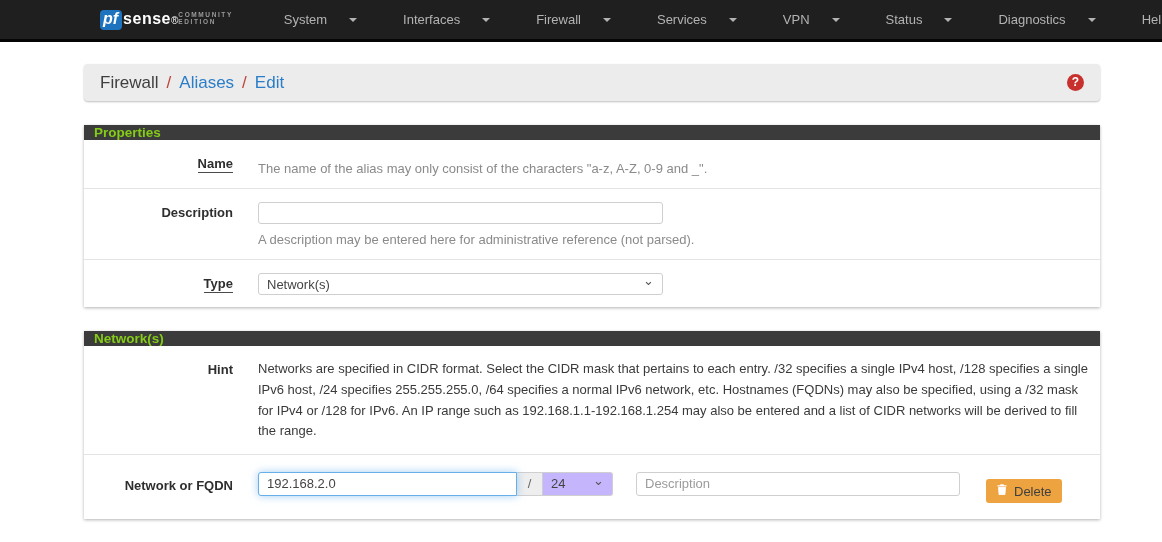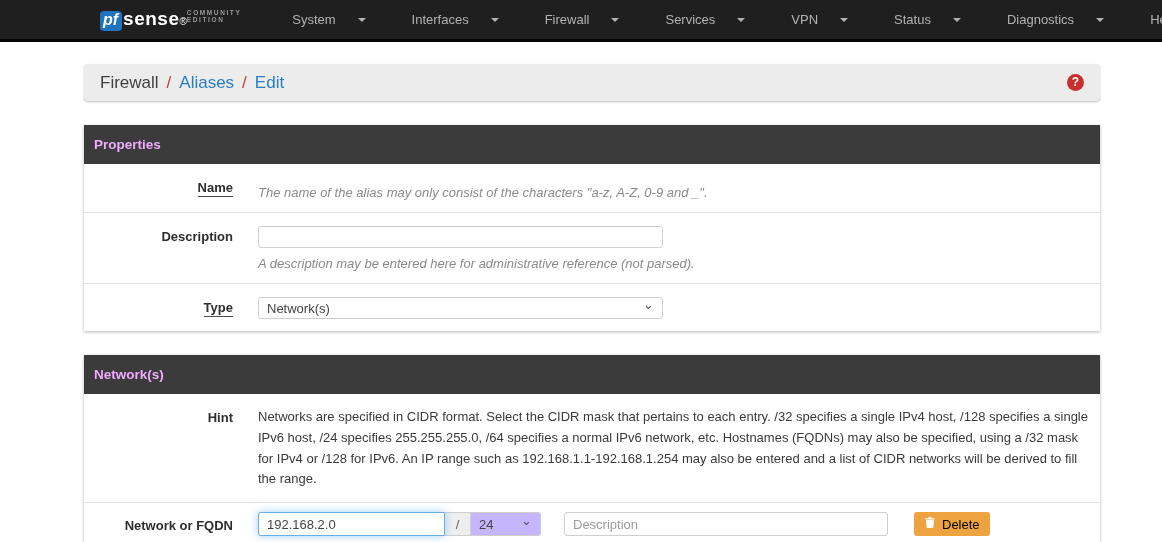--- a/index.html
+++ b/index.html
@@ -6,21 +6,21 @@
   html, body { width: 1162px; height: 542px; background: #fff; overflow: hidden;
     font-family: "Liberation Sans", sans-serif; font-size: 13px; color: #333; }
 
   
   .navbar { height: 42px; background: #1f1f1f; border-bottom: 3px solid #050505;
     display: flex; align-items: center; padding: 0 60px 0 100px; }
   .logo { display: flex; flex-direction: row; justify-content: center; margin-right: 28px; cursor: pointer; }
   .logo-top { display: flex; align-items: baseline; }
   .pf-badge { background: #1e73be; color: #fff; font-weight: bold; font-style: italic;
     font-size: 16px; padding: 0 4px 2px 3px; border-radius: 4px; margin-right: 1px; }
-  .sense { color: #fff; font-weight: bold; font-size: 19px; letter-spacing: 0.5px; }
+  .sense { color: #fff; font-weight: bold; font-size: 16px; letter-spacing: 0.5px; }
   .logo-mark { color: #fff; font-size: 10px; }
   .tagline { color: #9a9a9a; font-size: 6.5px; font-weight: bold; letter-spacing: 1.6px; margin-top: 1px; }
   .menu { display: flex; align-items: center; height: 100%; }
   .nav-item { color: #b3b3b3; font-size: 13px; padding: 0 23px; height: 100%;
     display: flex; align-items: center; gap: 22px; cursor: pointer; white-space: nowrap; }
   .caret { width: 0; height: 0; border-left: 4px solid transparent; border-right: 4px solid transparent;
     border-top: 4px solid #b3b3b3; display: inline-block; }
   .logout { margin-left: auto; cursor: pointer; display: flex; align-items: center; }
 
   
@@ -30,59 +30,59 @@
     padding: 0 16px; font-size: 17px; }
   .bc-current { color: #3f3f3f; }
   .bc-sep { color: #c0443e; margin: 0 8px; }
   .bc-link { color: #2a7dc9; text-decoration: none; cursor: pointer; }
   .help-badge { margin-left: auto; width: 17px; height: 17px; background: #c8302d; color: #fff;
     border-radius: 50%; font-size: 12px; font-weight: bold; line-height: 17px;
     text-align: center; cursor: pointer; }
 
   
   .panel { margin-top: 24px; background: #fff; box-shadow: 0 1px 3px rgba(0,0,0,0.3); }
-  .panel-heading { background: #3b3b3b; color: #f0abfc; font-weight: bold; font-size: 13.5px;
-    padding: 12px 10px; }
+  .panel-heading { background: #3b3b3b; color: #84cc16; font-weight: bold; font-size: 13.5px;
+    padding: 0 10px; }
   .row { display: flex; padding: 13px 0 12px; border-bottom: 1px solid #e3e3e3; }
   .row:last-child { border-bottom: none; }
   .label-col { width: 149px; text-align: right; flex-shrink: 0; padding-top: 3px; }
   .label-col b { font-size: 13px; color: #2e2e2e; }
   .label-underline { border-bottom: 1px solid #4a4a4a; padding-bottom: 1px; }
   .field-col { margin-left: 25px; flex: 1; padding-right: 12px; }
 
   .text-input { width: 405px; height: 22px; border: 1px solid #cfcfcf; border-radius: 3px;
     padding: 0 8px; font-size: 13px; color: #555; font-family: "Liberation Sans", sans-serif; outline: none; }
   .text-input::placeholder { color: #9b9b9b; }
-  .helper { margin-top: 8px; color: #8a8a8a; font-size: 13px; font-style: italic; }
+  .helper { margin-top: 8px; color: #8a8a8a; font-size: 13px; }
 
   .select { width: 405px; height: 22px; border: 1px solid #cfcfcf; border-radius: 3px;
     background: #fff; display: flex; align-items: center; justify-content: space-between;
     padding: 0 8px; color: #444; cursor: pointer; }
   .sel-caret { color: #555; font-size: 13px; line-height: 10px; margin-top: -6px; }
 
   .hint-text { color: #3a3a3a; font-size: 13px; line-height: 1.6; max-width: 833px; }
 
   
   .net-row { display: flex; align-items: center; padding: 9px 0 16px; }
-  .addr-input { width: 187px; height: 24px; border: 1px solid #66afe9; border-radius: 3px 0 0 3px;
+  .addr-input { width: 259px; height: 24px; border: 1px solid #66afe9; border-radius: 3px 0 0 3px;
     padding: 0 8px; font-size: 13px; color: #444; outline: none;
     box-shadow: 0 0 8px rgba(102,175,233,0.6); position: relative; z-index: 1; }
   .addon { width: 26px; height: 24px; background: #eee; border: 1px solid #cfcfcf; border-left: none;
     display: flex; align-items: center; justify-content: center; color: #666; }
   .mini-select { width: 70px; height: 24px; border: 1px solid #cfcfcf; border-left: none;
     border-radius: 0 3px 3px 0; background: #c4b5fd; display: flex; align-items: center;
     justify-content: space-between; padding: 0 8px; color: #444; cursor: pointer; }
   .desc-input { width: 324px; height: 24px; margin-left: 23px; border: 1px solid #cfcfcf;
     border-radius: 3px; padding: 0 8px; font-size: 13px; color: #555; outline: none; }
   .desc-input::placeholder { color: #9b9b9b; }
 
   
   .btn { display: inline-flex; align-items: center; gap: 6px; border: none; border-radius: 3px;
-    color: #000000; font-size: 13px; font-family: "Liberation Sans", sans-serif;
-    padding: 5px 10px; cursor: pointer; }
+    color: #404040; font-size: 13px; font-family: "Liberation Sans", sans-serif;
+    padding: 5px 10px; cursor: pointer; margin-top: 15px; }
   .btn-delete { background: #eda33f; margin-left: 26px; padding: 4px 10px; }
 </style>
 </head>
 <body>
 
 <header class="navbar">
   <div class="logo">
     <div class="logo-top">
       <span class="pf-badge">pf</span>
       <span class="sense">sense</span>

